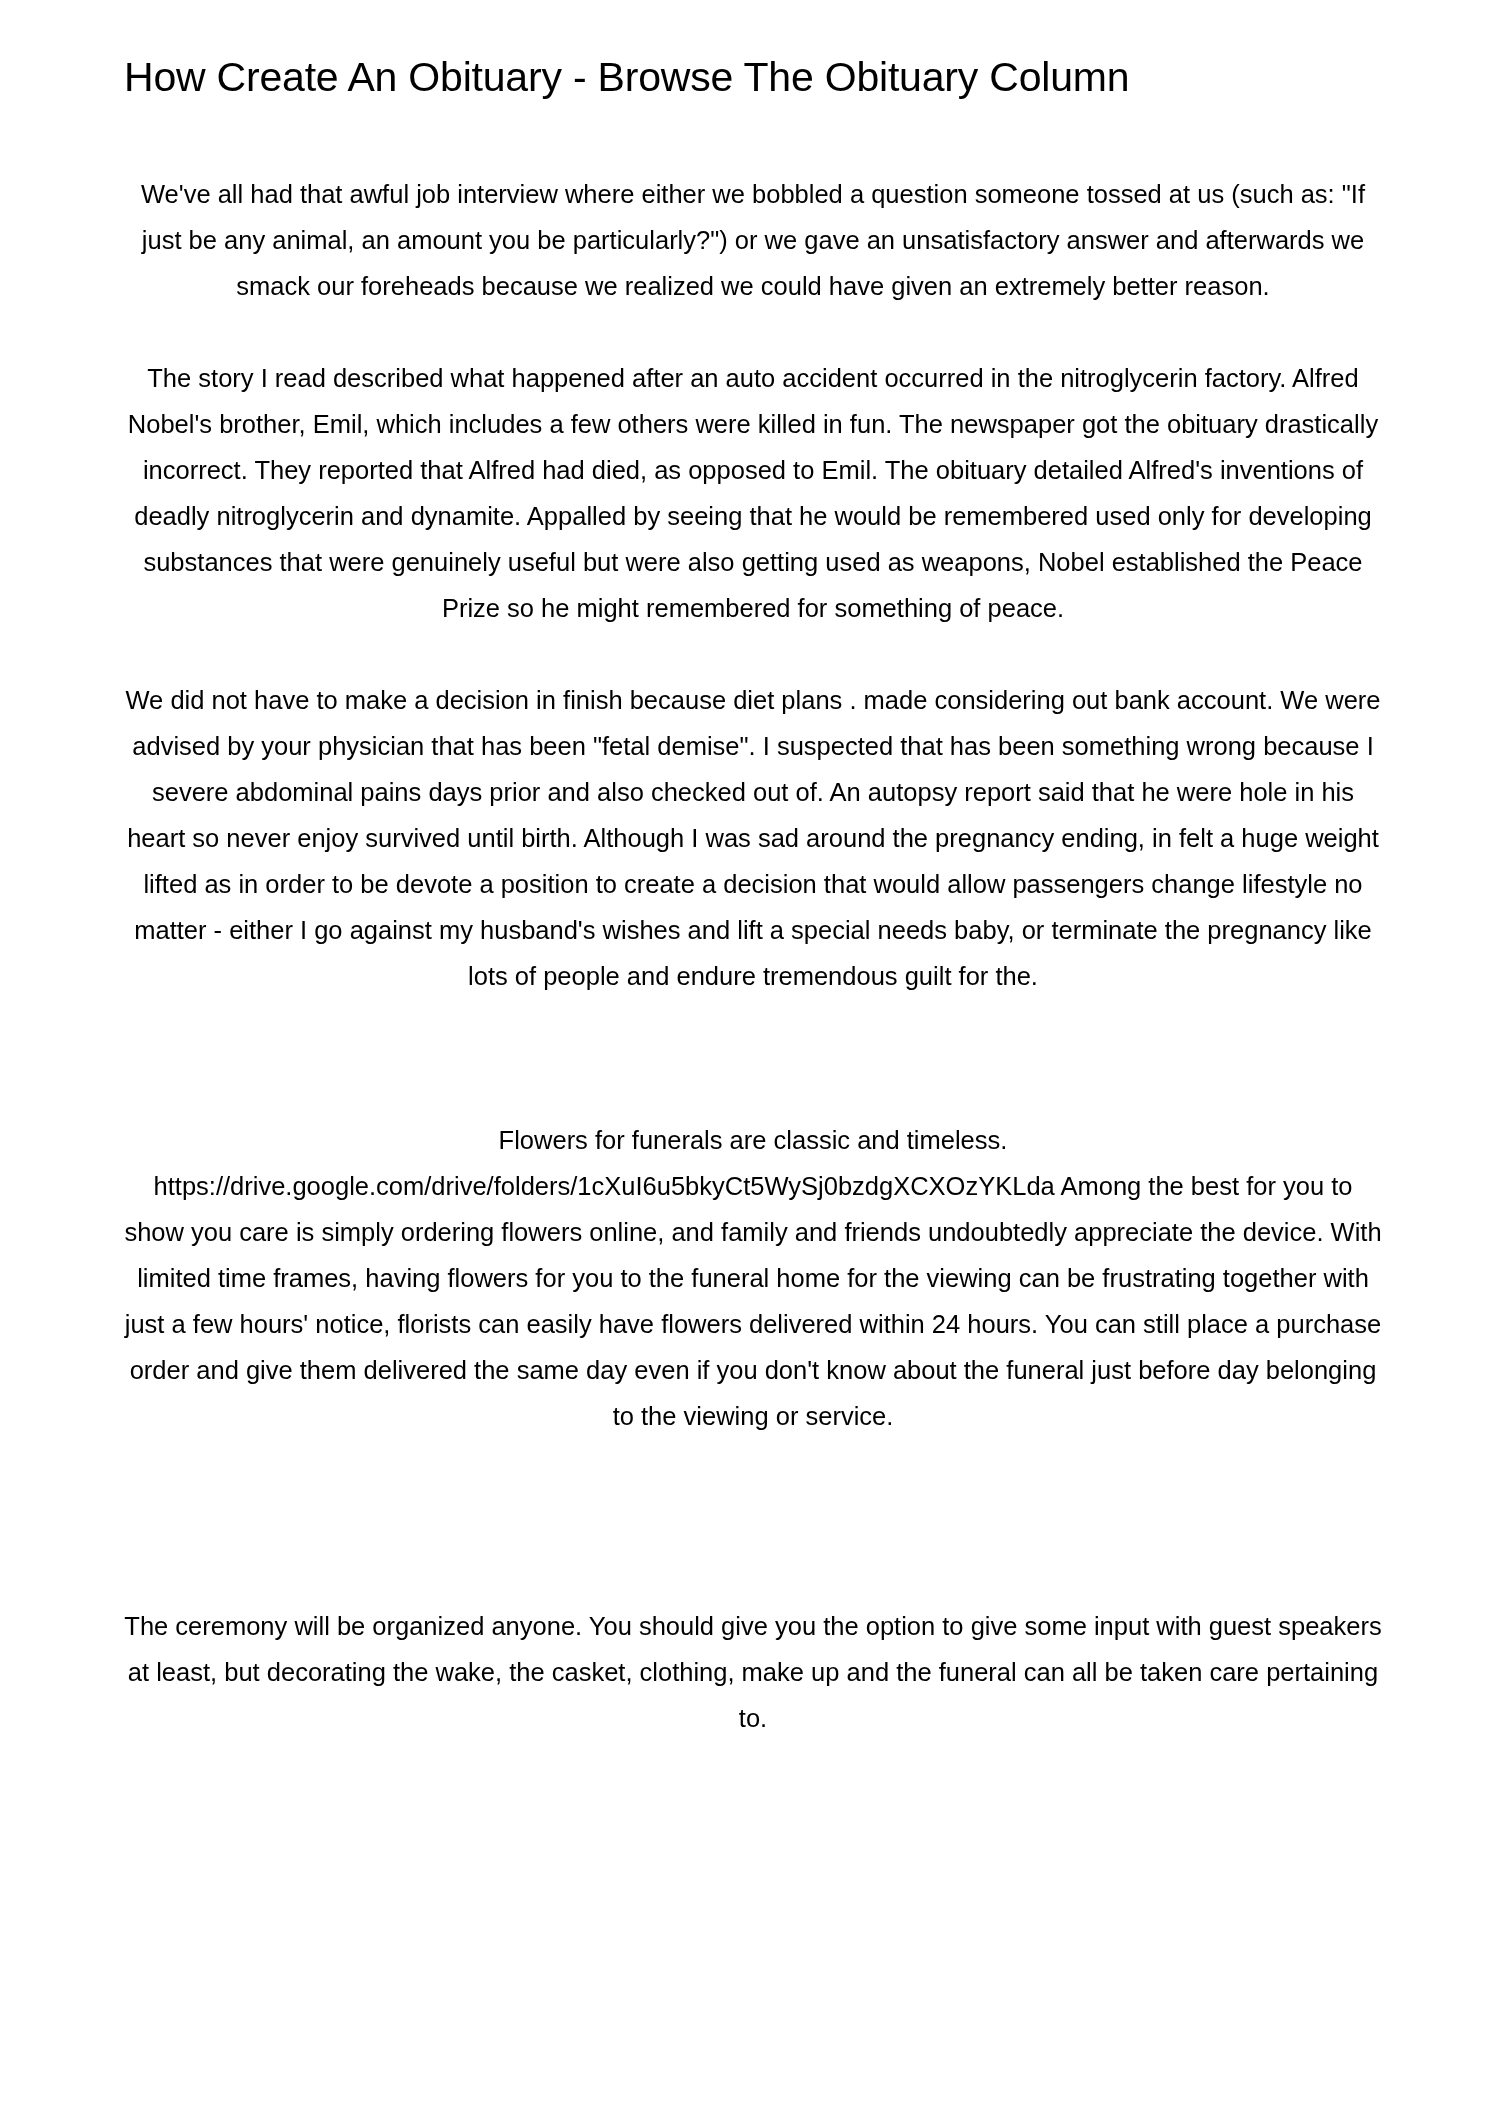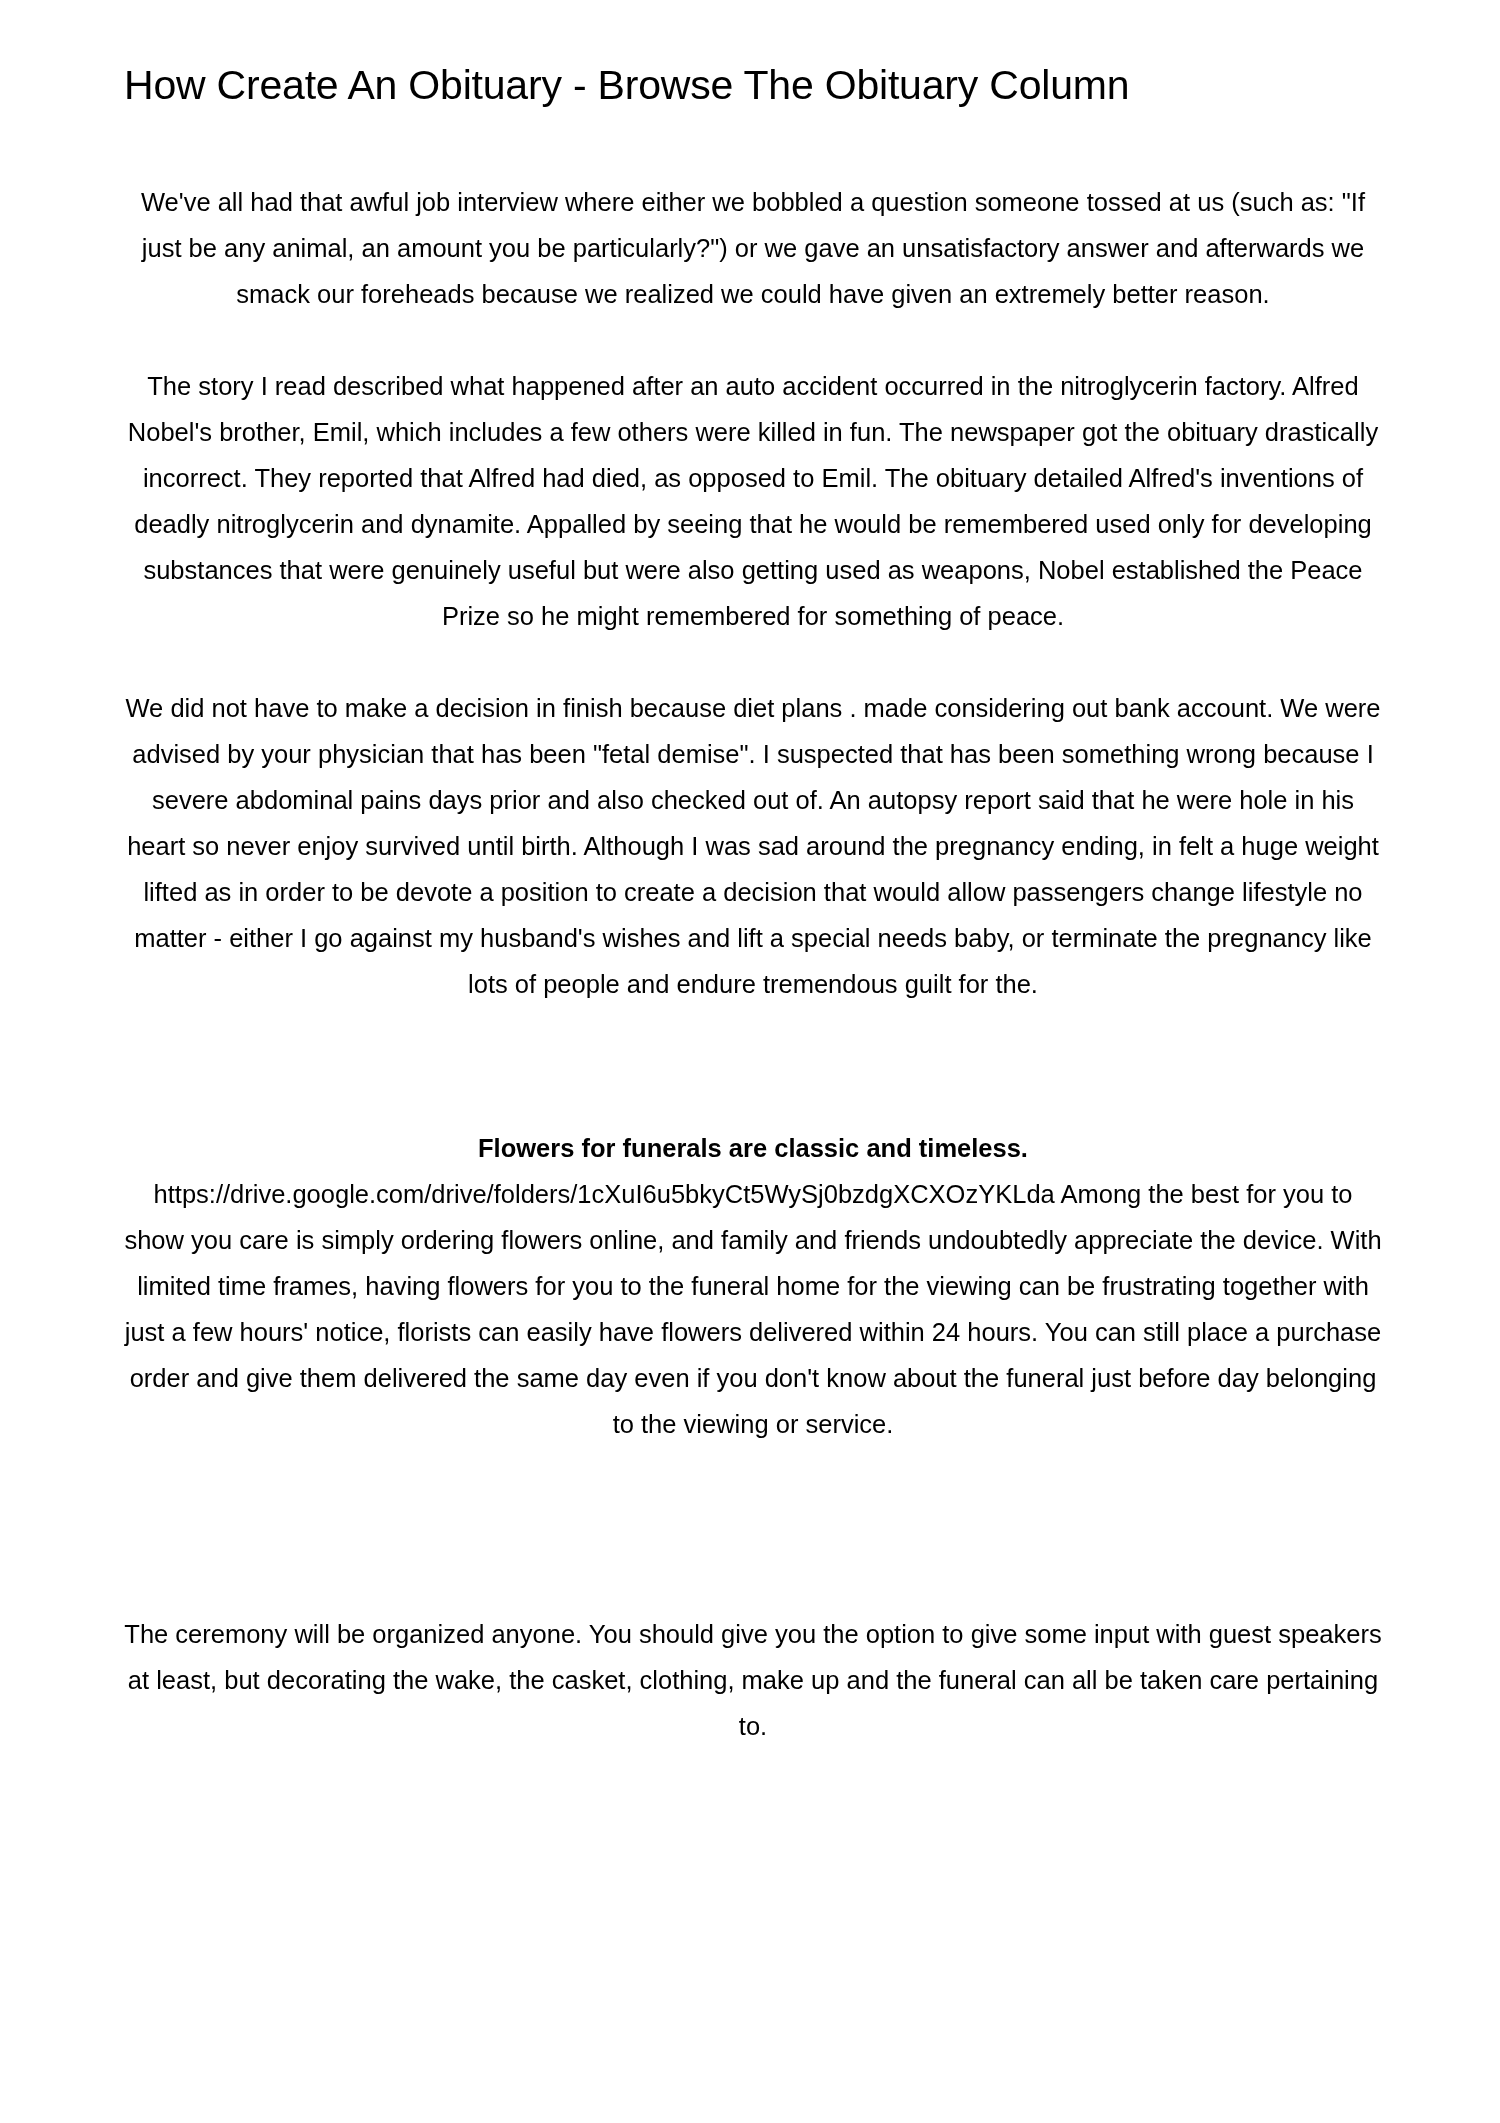--- a/index.html
+++ b/index.html
@@ -19,21 +19,20 @@
     background: #ffffff;
     margin: 0 auto;
     position: relative;
     padding: 0;
   }
   .content {
     position: absolute;
     left: 124px;
     top: 0;
     width: 1258px;
-    margin-top: 8px;
   }
   .doc-title {
     font-size: 41px;
     font-weight: 400;
     line-height: 1.25;
     letter-spacing: -0.2px;
     color: #000000;
     margin: 0;
     padding-top: 52px;
     padding-bottom: 0;
@@ -46,21 +45,20 @@
     padding: 0;
     text-align: center;
     word-wrap: break-word;
     overflow-wrap: break-word;
   }
   .spacer-xl { height: 68px; }
   .spacer-lg { height: 46px; }
   .spacer-xxl { height: 118px; }
   .url-line {
     display: block;
-    font-weight: bold;
   }
   .nowrap-url {
     white-space: nowrap;
   }
 </style>
 </head>
 <body>
 
 <div class="page">
   <div class="content">

